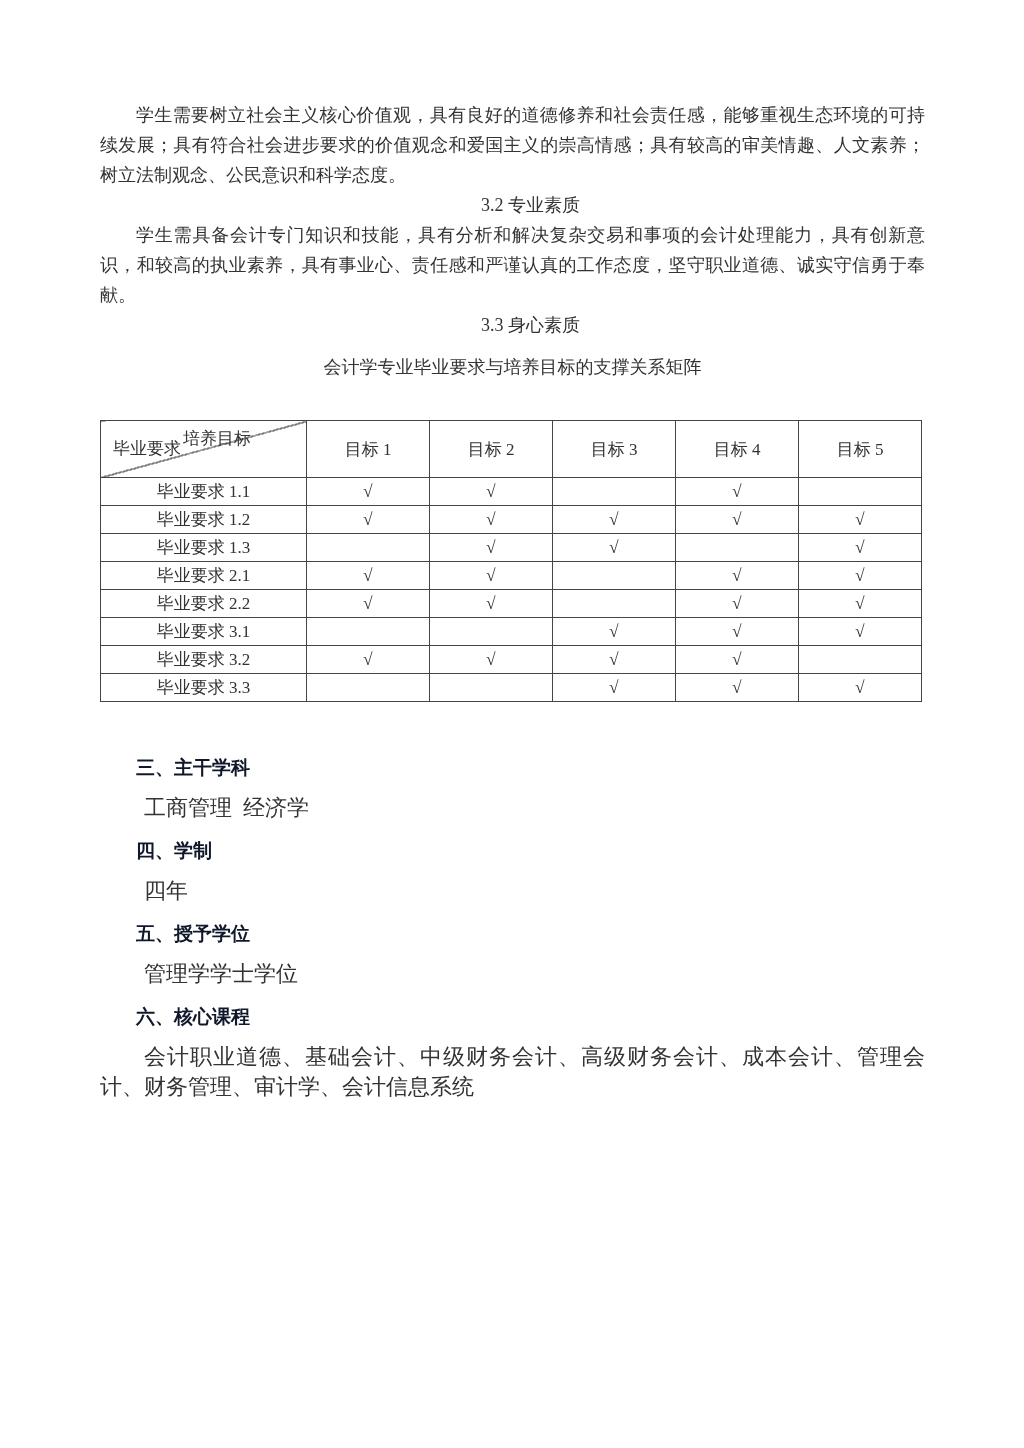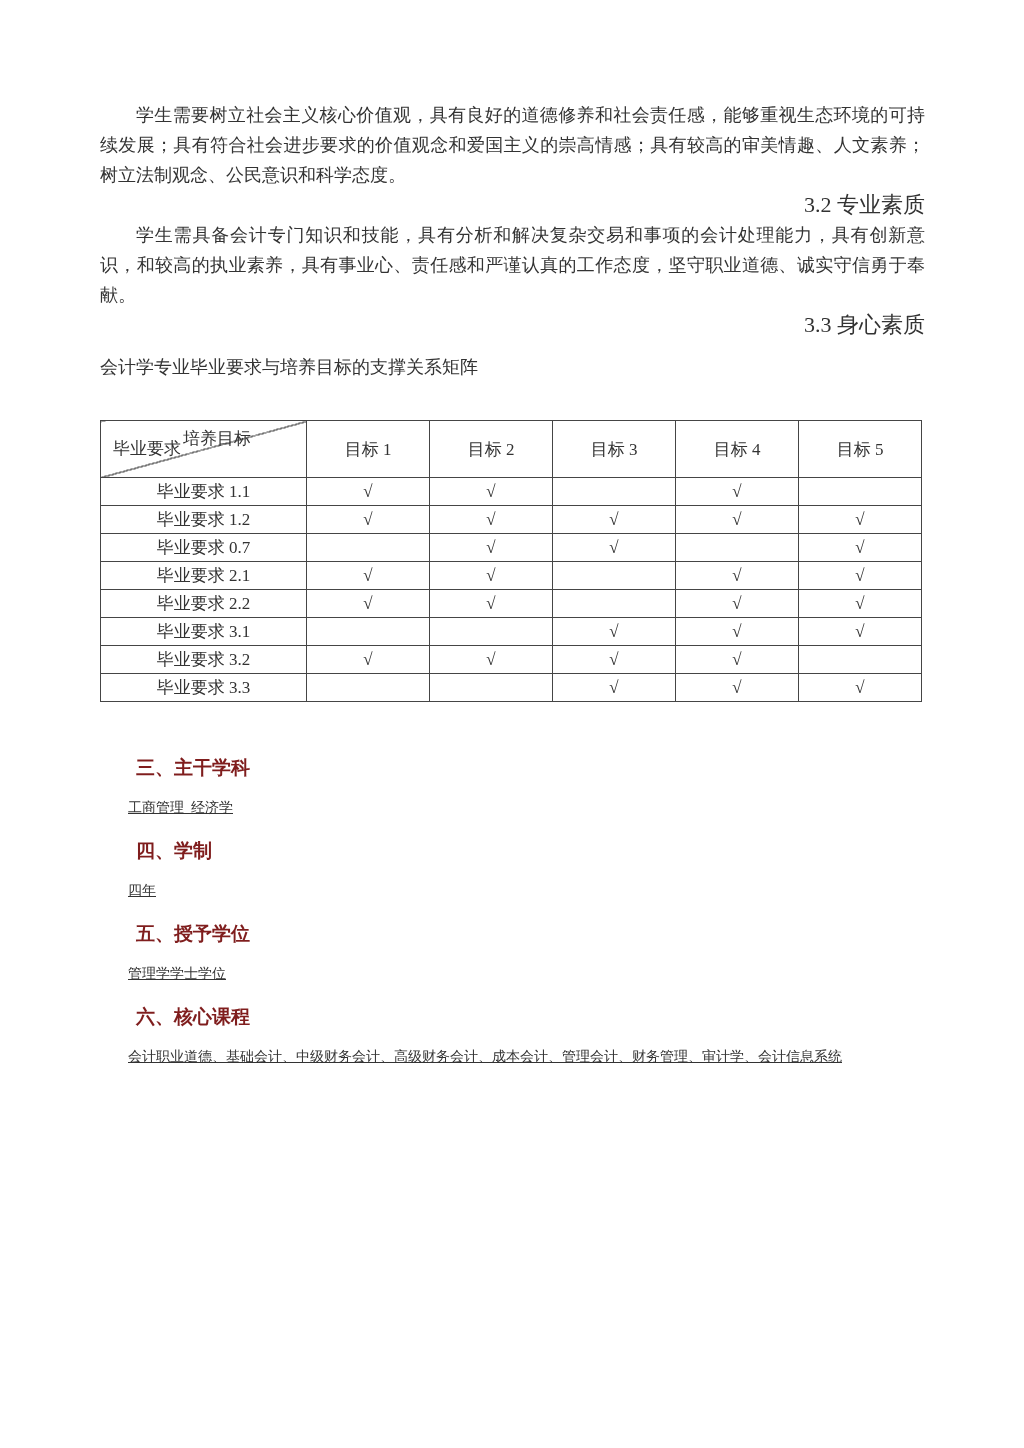--- a/index.html
+++ b/index.html
@@ -21,29 +21,30 @@
     width: 825px;
   }
   .para {
     font-size: 18px;
     line-height: 30px;
     text-align: justify;
     text-indent: 2em;
     color: #333333;
   }
   .subhead {
-    font-size: 22px;
+    font-size: 18px;
     line-height: 30px;
     text-indent: 2em;
-    text-align: right;
+    text-align: center;
     color: #333333;
   }
   .table-title {
     font-size: 18px;
     line-height: 30px;
+    text-align: center;
     margin-top: 12px;
     margin-bottom: 38px;
     color: #333333;
   }
   table.matrix {
     width: 822px;
     border-collapse: collapse;
     table-layout: fixed;
   }
   table.matrix td {
@@ -63,33 +64,32 @@
       transparent 49.5%, #454545 49.5%, #454545 50.6%, transparent 50.6%);
   }
   .corner-tr { position: absolute; top: 6px; right: 55px; font-size: 17px; }
   .corner-bl { position: absolute; bottom: 17px; left: 12px; font-size: 17px; }
   td.check-cell { font-size: 16px; }
   .sec-head {
     font-family: "Liberation Sans", "DejaVu Sans", sans-serif;
     font-weight: bold;
     font-size: 19px;
     line-height: 26px;
-    color: #7f1d1d;
+    color: #0f172a;
     margin: 15px 0 12px 36px;
   }
   .sec-head.first { margin-top: 53px; }
   .sec-body {
-    font-size: 14px;
+    font-size: 22px;
     line-height: 30px;
     text-indent: 2em;
     text-align: justify;
     white-space: pre-wrap;
     color: #333333;
     margin: 0;
-    text-decoration: underline;
   }
 </style>
 </head>
 <body>
 
 <div class="page">
   <div class="content">
 
     <p class="para">学生需要树立社会主义核心价值观，具有良好的道德修养和社会责任感，能够重视生态环境的可持续发展；具有符合社会进步要求的价值观念和爱国主义的崇高情感；具有较高的审美情趣、人文素养；树立法制观念、公民意识和科学态度。</p>
     <p class="subhead">3.2 专业素质</p>
@@ -122,21 +122,21 @@
         </tr>
         <tr class="data-row">
           <td>毕业要求 1.2</td>
           <td class="check-cell">√</td>
           <td class="check-cell">√</td>
           <td class="check-cell">√</td>
           <td class="check-cell">√</td>
           <td class="check-cell">√</td>
         </tr>
         <tr class="data-row">
-          <td>毕业要求 0.7</td>
+          <td>毕业要求 1.3</td>
           <td class="check-cell"></td>
           <td class="check-cell">√</td>
           <td class="check-cell">√</td>
           <td class="check-cell"></td>
           <td class="check-cell">√</td>
         </tr>
         <tr class="data-row">
           <td>毕业要求 2.1</td>
           <td class="check-cell">√</td>
           <td class="check-cell">√</td>

